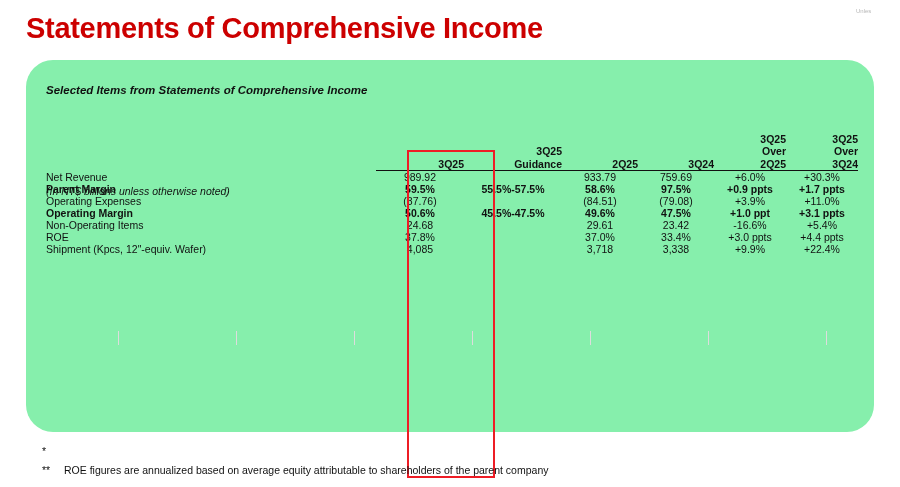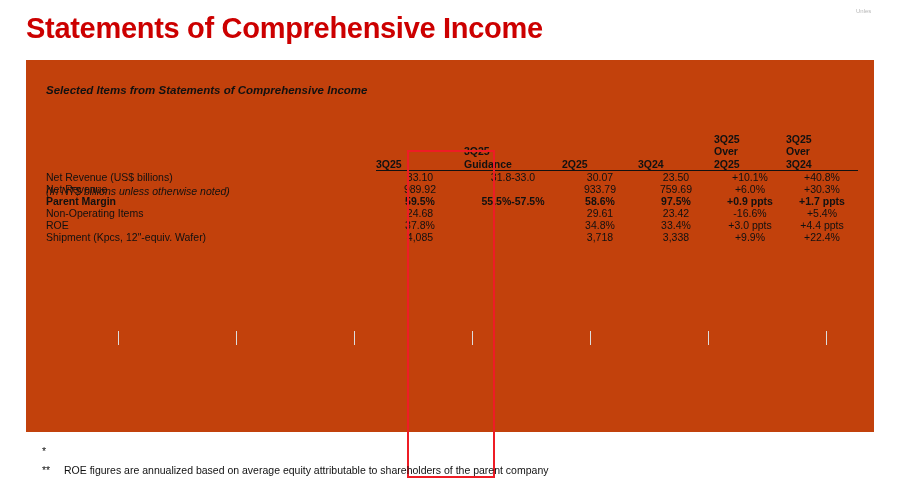--- a/index.html
+++ b/index.html
@@ -39,21 +39,22 @@
     white-space: nowrap;
     overflow: hidden;
     width: 40px;
   }
   .panel {
     position: absolute;
     left: 26px;
     top: 60px;
     width: 848px;
     height: 372px;
-    background: #c2410c;
+    background: #86efac;
+    border-radius: 27px;
   }
   .panel-inner {
     position: absolute;
     left: 0;
     top: 0;
     width: 848px;
     height: 372px;
   }
   .sub-title {
     position: absolute;
@@ -81,21 +82,21 @@
     font-size: 10.5px;
     color: #111;
   }
   table.fin th, table.fin td {
     padding: 0;
     vertical-align: bottom;
   }
   th.col-head {
     font-size: 10.5px;
     font-weight: bold;
-    text-align: left;
+    text-align: right;
     padding-bottom: 4px;
     line-height: 1.18;
     height: 64px;
     vertical-align: bottom;
   }
   th.label-head {
     height: 64px;
   }
   tr.head-row th {
     border-bottom: 1.6px solid #111;
@@ -202,60 +203,69 @@
             </th>
             <th class="col-head w-o3q24">
               <div>3Q25</div>
               <div>Over</div>
               <div>3Q24</div>
             </th>
           </tr>
         </thead>
         <tbody>
           <tr>
-            <td class="rowlabel">Net Revenue (US$ billions)</td>
-            <td class="num">33.10</td>
-            <td class="num">31.8-33.0</td>
-            <td class="num">30.07</td>
-            <td class="num">23.50</td>
-            <td class="num">+10.1%</td>
-            <td class="num">+40.8%</td>
-          </tr>
-          <tr>
             <td class="rowlabel">Net Revenue</td>
             <td class="num">989.92</td>
             <td class="num"></td>
             <td class="num">933.79</td>
             <td class="num">759.69</td>
             <td class="num">+6.0%</td>
             <td class="num">+30.3%</td>
           </tr>
           <tr class="bold">
             <td class="rowlabel">Parent Margin</td>
             <td class="num">59.5%</td>
             <td class="num">55.5%-57.5%</td>
             <td class="num">58.6%</td>
             <td class="num">97.5%</td>
             <td class="num">+0.9 ppts</td>
             <td class="num">+1.7 ppts</td>
           </tr>
           <tr>
+            <td class="rowlabel">Operating Expenses</td>
+            <td class="num">(87.76)</td>
+            <td class="num"></td>
+            <td class="num">(84.51)</td>
+            <td class="num">(79.08)</td>
+            <td class="num">+3.9%</td>
+            <td class="num">+11.0%</td>
+          </tr>
+          <tr class="bold">
+            <td class="rowlabel">Operating Margin</td>
+            <td class="num">50.6%</td>
+            <td class="num">45.5%-47.5%</td>
+            <td class="num">49.6%</td>
+            <td class="num">47.5%</td>
+            <td class="num">+1.0 ppt</td>
+            <td class="num">+3.1 ppts</td>
+          </tr>
+          <tr>
             <td class="rowlabel">Non-Operating Items</td>
             <td class="num">24.68</td>
             <td class="num"></td>
             <td class="num">29.61</td>
             <td class="num">23.42</td>
             <td class="num">-16.6%</td>
             <td class="num">+5.4%</td>
           </tr>
           <tr>
             <td class="rowlabel">ROE</td>
             <td class="num">37.8%</td>
             <td class="num"></td>
-            <td class="num">34.8%</td>
+            <td class="num">37.0%</td>
             <td class="num">33.4%</td>
             <td class="num">+3.0 ppts</td>
             <td class="num">+4.4 ppts</td>
           </tr>
           <tr>
             <td class="rowlabel">Shipment (Kpcs, 12"-equiv. Wafer)</td>
             <td class="num">4,085</td>
             <td class="num"></td>
             <td class="num">3,718</td>
             <td class="num">3,338</td>

